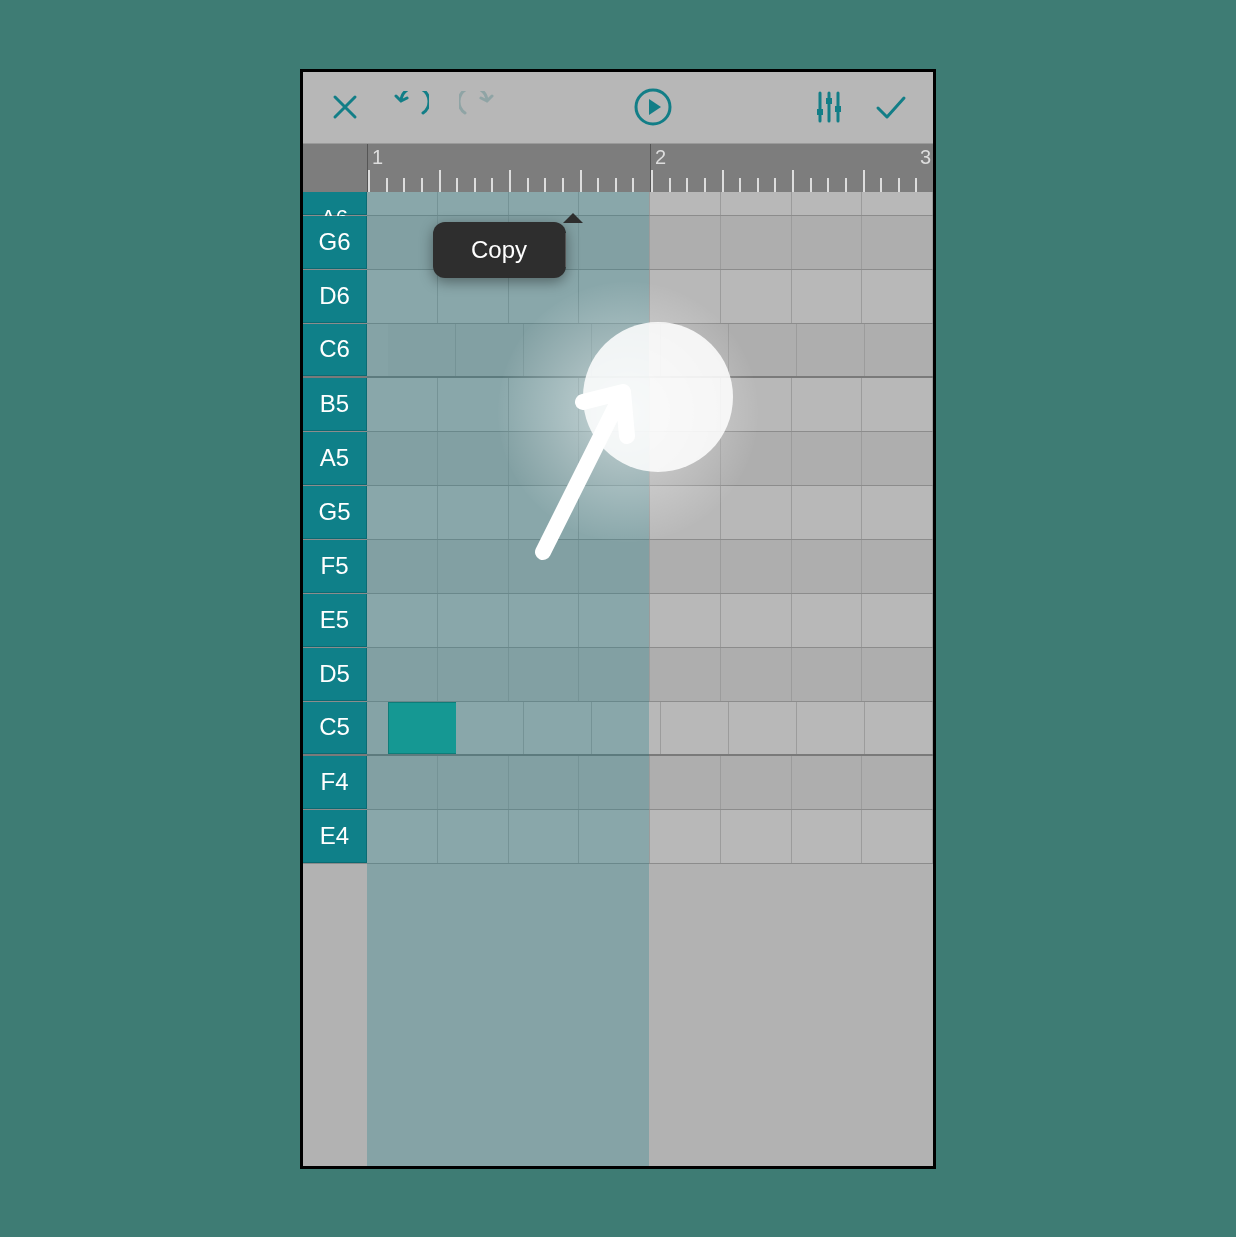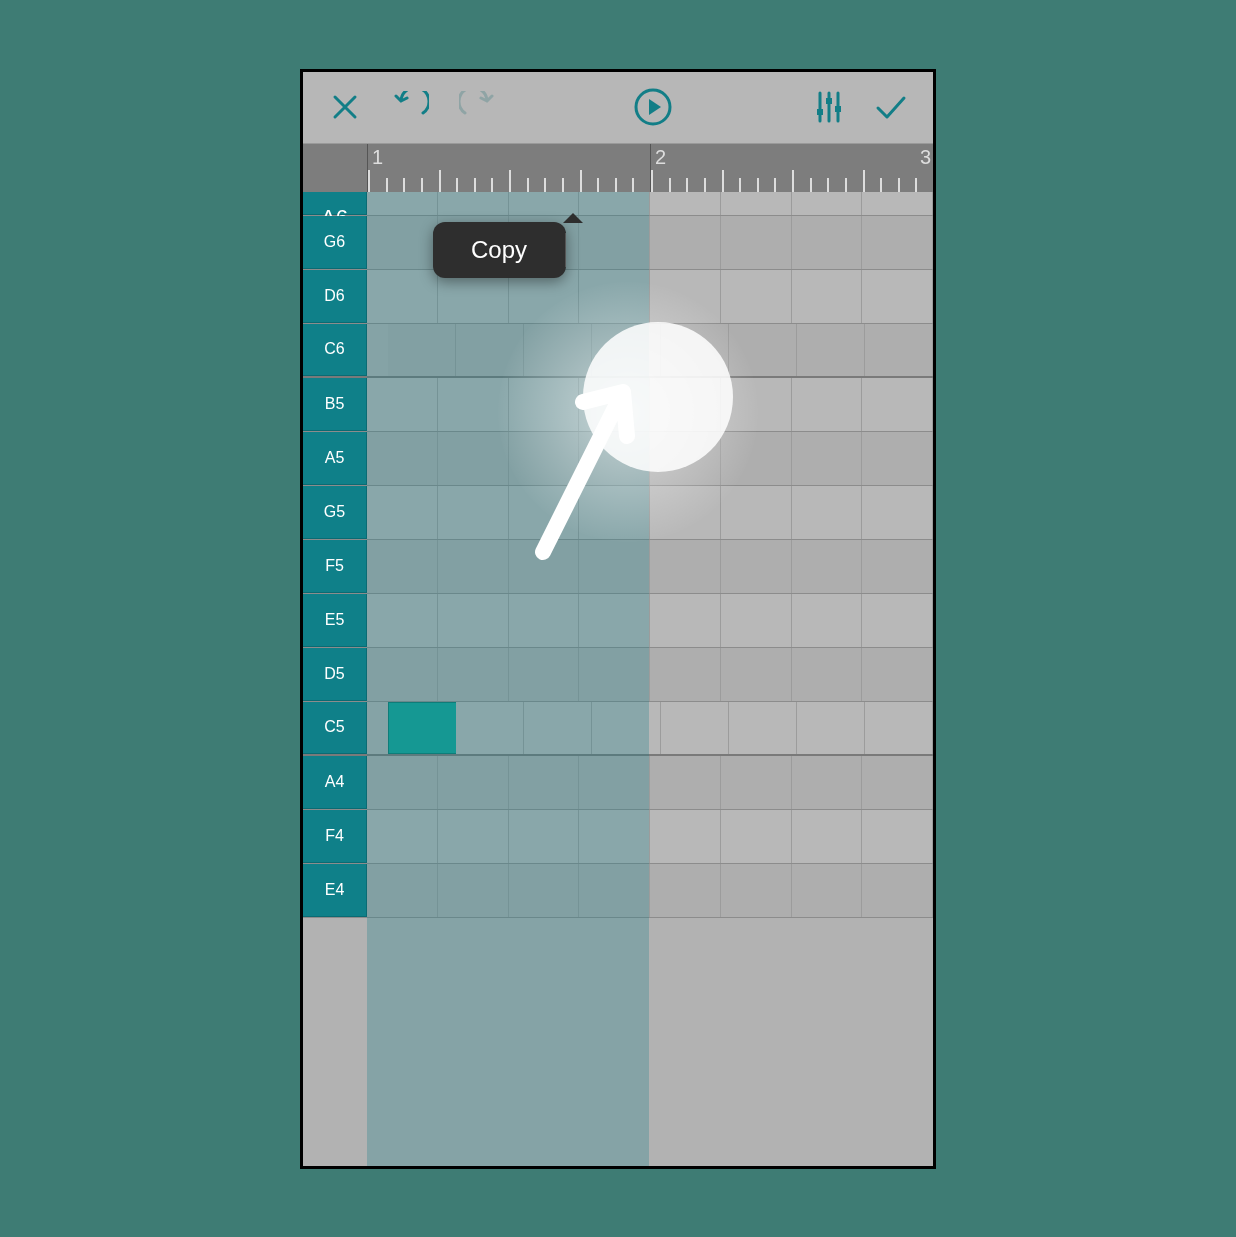--- a/index.html
+++ b/index.html
@@ -38,21 +38,21 @@
   .tick{flex:1;border-left:2px solid #ddd;height:14px;align-self:flex-end;}
   .tick.major{height:22px;}
   .ruler-corner{position:absolute;left:0;top:72px;width:64px;height:48px;background:#7d7d7d;}
   
   .roll{position:absolute;top:120px;left:0;right:0;bottom:0;}
   .row{height:54px;display:flex;border-bottom:1px solid #8c8c8c;}
   .row.c-border{border-bottom:2px solid #7a7a7a;gap:21px;}
   .keycol{
     width:64px;background:#0f8089;color:#fff;
     display:flex;align-items:center;justify-content:center;
-    font-size:16px;border-bottom:1px solid #0a6b73;border-right:1px solid #0a6b73;
+    font-size:24px;border-bottom:1px solid #0a6b73;border-right:1px solid #0a6b73;
     flex-shrink:0;
   }
   .cells{flex:1;position:relative;display:flex;}
   .cell{flex:1;border-right:1px solid #9c9c9c;position:relative;}
   .row:nth-child(odd) .cell{background:#b8b8b8;}
   .row:nth-child(even) .cell{background:#aeaeae;}
   
   .sel-overlay{
     position:absolute;top:120px;left:64px;width:282px;bottom:0;
     background:rgba(18,126,135,0.28);pointer-events:none;
@@ -324,33 +324,20 @@
           <div class="cell"></div>
           <div class="cell"></div>
           <div class="cell"></div>
           <div class="cell"></div>
           <div class="cell"></div>
           <div class="cell"></div>
           <div class="cell"></div>
         </div>
       </div>
     <div class="row">
-        <div class="keycol">A4</div>
-        <div class="cells">
-          <div class="cell"></div>
-          <div class="cell"></div>
-          <div class="cell"></div>
-          <div class="cell"></div>
-          <div class="cell"></div>
-          <div class="cell"></div>
-          <div class="cell"></div>
-          <div class="cell"></div>
-        </div>
-      </div>
-    <div class="row">
         <div class="keycol">F4</div>
         <div class="cells">
           <div class="cell"></div>
           <div class="cell"></div>
           <div class="cell"></div>
           <div class="cell"></div>
           <div class="cell"></div>
           <div class="cell"></div>
           <div class="cell"></div>
           <div class="cell"></div>

